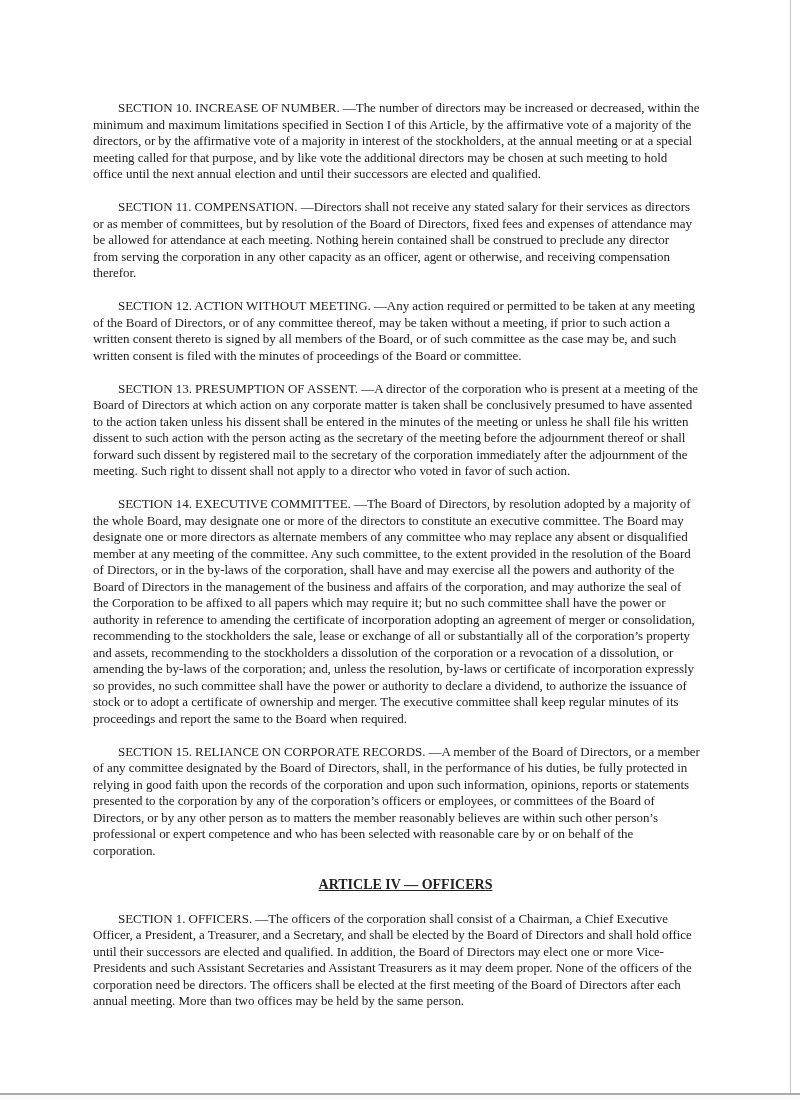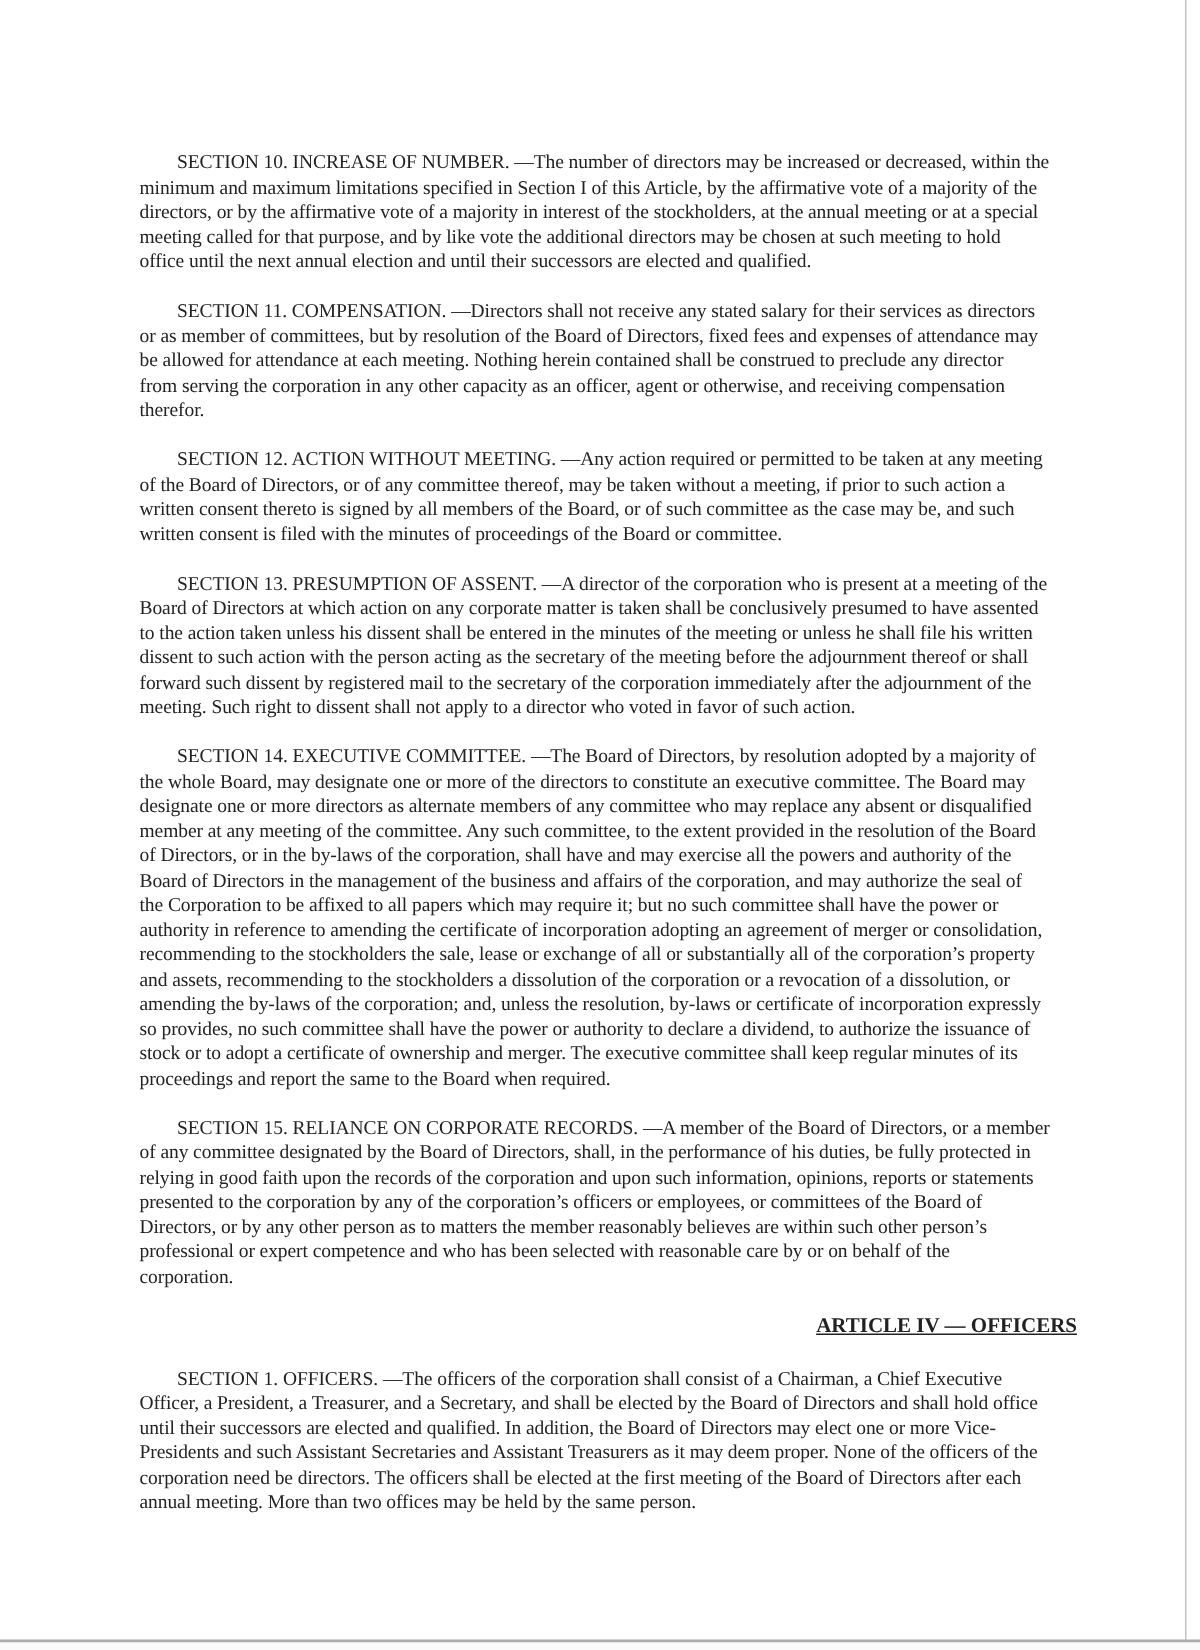--- a/index.html
+++ b/index.html
@@ -29,21 +29,21 @@
     text-indent: 25px;
     white-space: pre-line;
     letter-spacing: -0.05px;
   }
   .article-heading {
     margin: 16px 0 18px 0;
     font-size: 14px;
     line-height: 17px;
     font-weight: bold;
     color: #222222;
-    text-align: right;
+    text-align: center;
     text-decoration: underline;
     letter-spacing: 0;
   }
   .page-edge-right {
     position: absolute;
     left: 790px;
     top: 0;
     width: 1px;
     height: 1094px;
     background: #c4c4c4;

